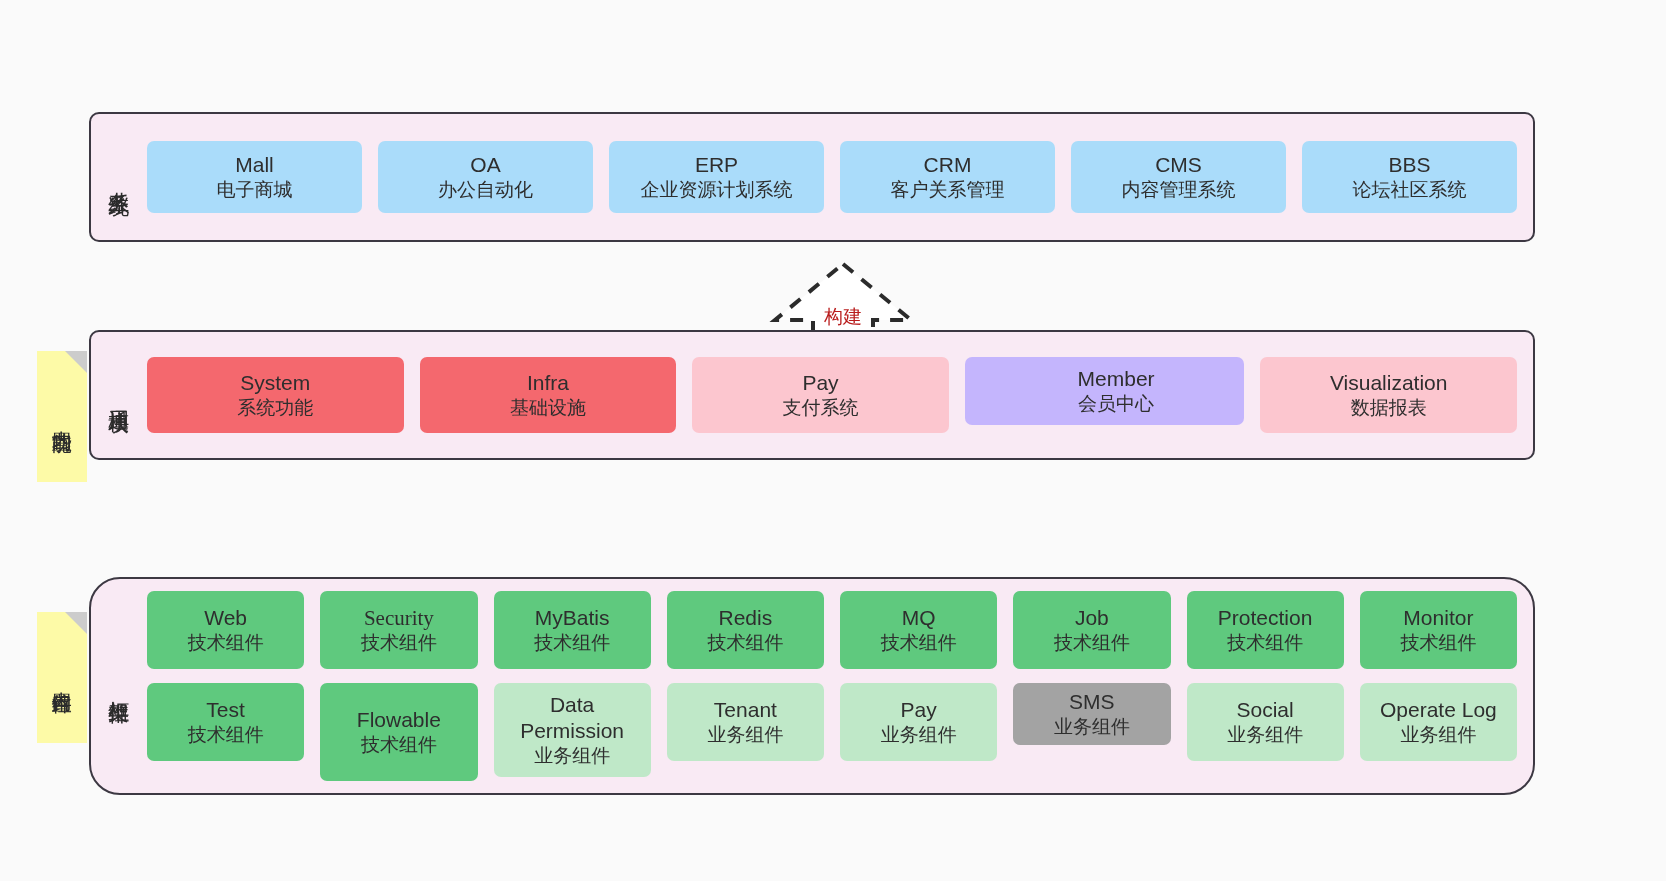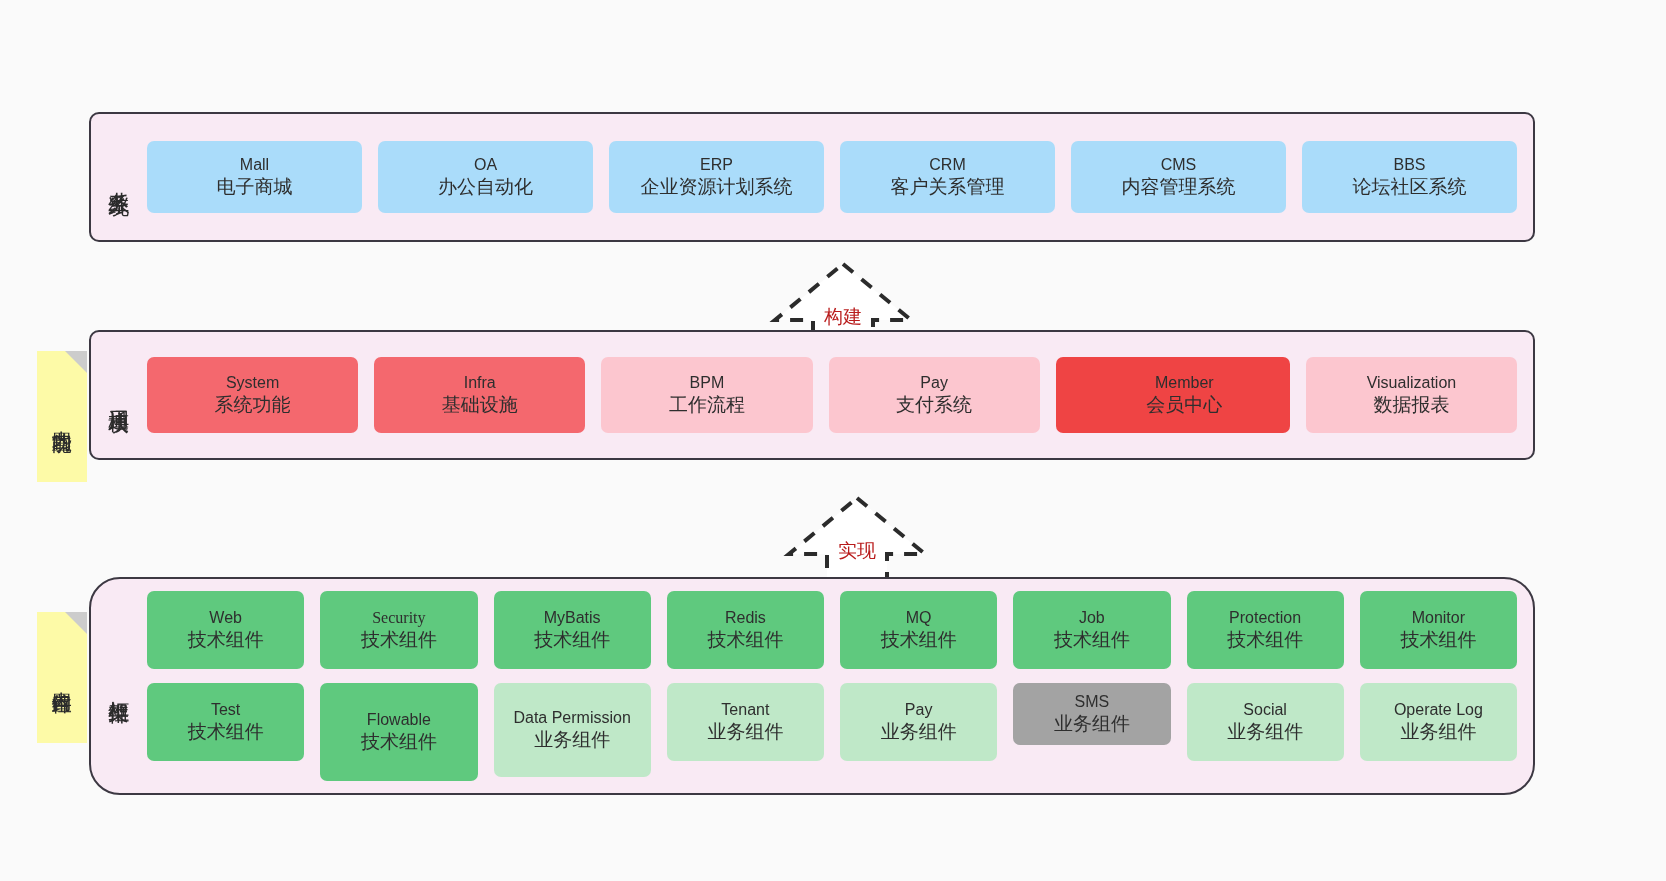--- a/index.html
+++ b/index.html
@@ -53,21 +53,21 @@
     display: flex;
     flex-direction: column;
     align-items: center;
     justify-content: center;
     text-align: center;
     color: #2e2e2e;
     line-height: 1.24;
     padding: 4px 6px;
     user-select: none;
   }
-  .node .n-name { font-size: 16px; }
+  .node .n-name { font-size: 21px; }
   .node .n-sub  { font-size: 19px; }
 
   
   .note {
     position: absolute;
     background: #fdfaa7;
     display: flex;
     align-items: center;
     justify-content: center;
     font-size: 20px;
@@ -158,45 +158,35 @@
       <div class="row">
         <div class="node" style="background:#f4686e; height:76px;">
           <span class="n-name">System</span>
           <span class="n-sub">系统功能</span>
         </div>
         <div class="node" style="background:#f4686e; height:76px;">
           <span class="n-name">Infra</span>
           <span class="n-sub">基础设施</span>
         </div>
         <div class="node" style="background:#fcc6cf; height:76px;">
-          <span class="n-name">BPM</span>
-          <span class="n-sub">工作流程</span>
-        </div>
-        <div class="node" style="background:#fcc6cf; height:76px;">
           <span class="n-name">Pay</span>
           <span class="n-sub">支付系统</span>
         </div>
-        <div class="node" style="background:#ef4444; height:76px;padding-left:29px;">
+        <div class="node" style="background:#c4b5fd; height:68px;padding-left:29px;">
           <span class="n-name">Member</span>
           <span class="n-sub">会员中心</span>
         </div>
         <div class="node" style="background:#fcc6cf; height:76px;">
           <span class="n-name">Visualization</span>
           <span class="n-sub">数据报表</span>
         </div>
       </div>
     </div>
   </div>
 
-  <div class="arrow" id="arrow-implement" style="left:777px; top:492px;">
-    <svg viewBox="0 0 160 100" preserveAspectRatio="none">
-      <path d="M 80 6 L 148 62 L 110 62 L 110 96 L 50 96 L 50 62 L 12 62 Z" fill="#ffffff" stroke="#2b2b2b" stroke-width="4" stroke-dasharray="13 11" stroke-linejoin="miter"></path>
-    </svg>
-    <div class="a-label">实现</div>
-  </div>
 
   <div class="note" style="left:37px; top:612px; width:50px; height:131px;">
     <div class="fold"></div>
     <span>内置组件</span>
   </div>
 
   <div class="layer" id="layer-framework" style="left:89px; top:577px; width:1446px; height:218px;border-radius:31px;">
     <div class="layer-title">框架组件</div>
     <div class="layer-body">
 

